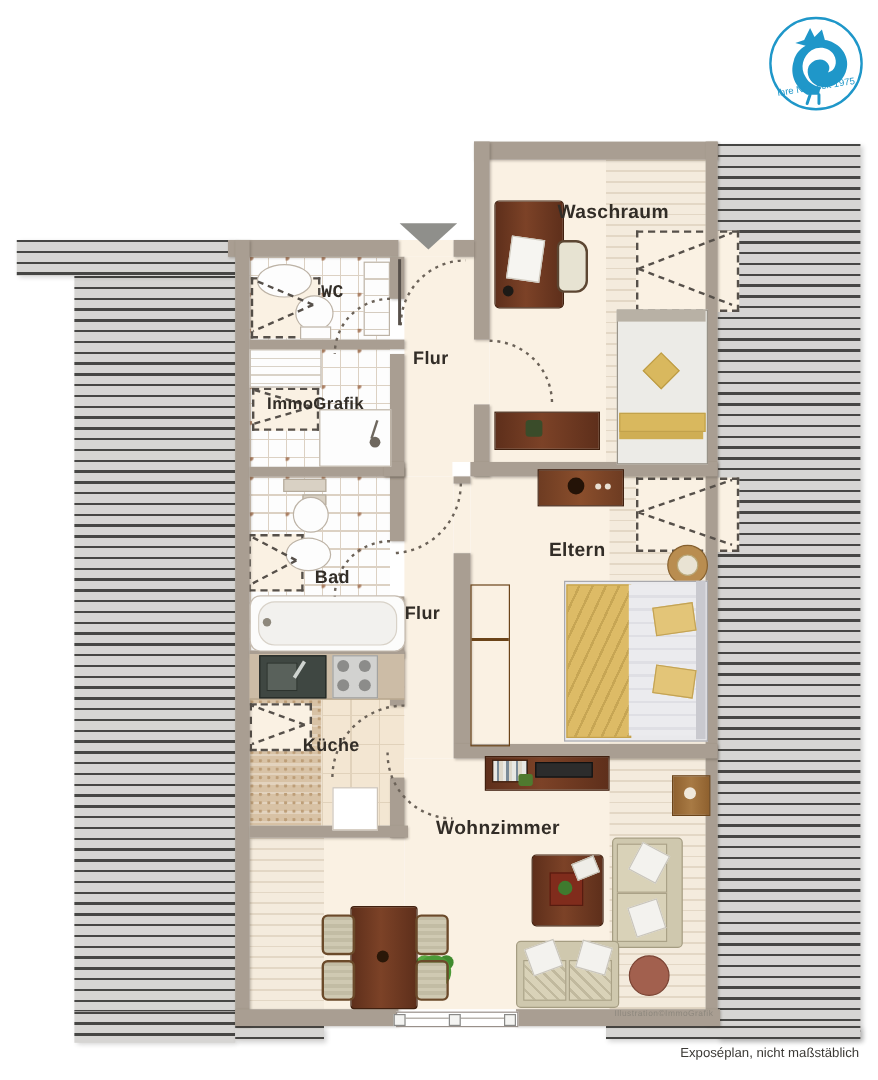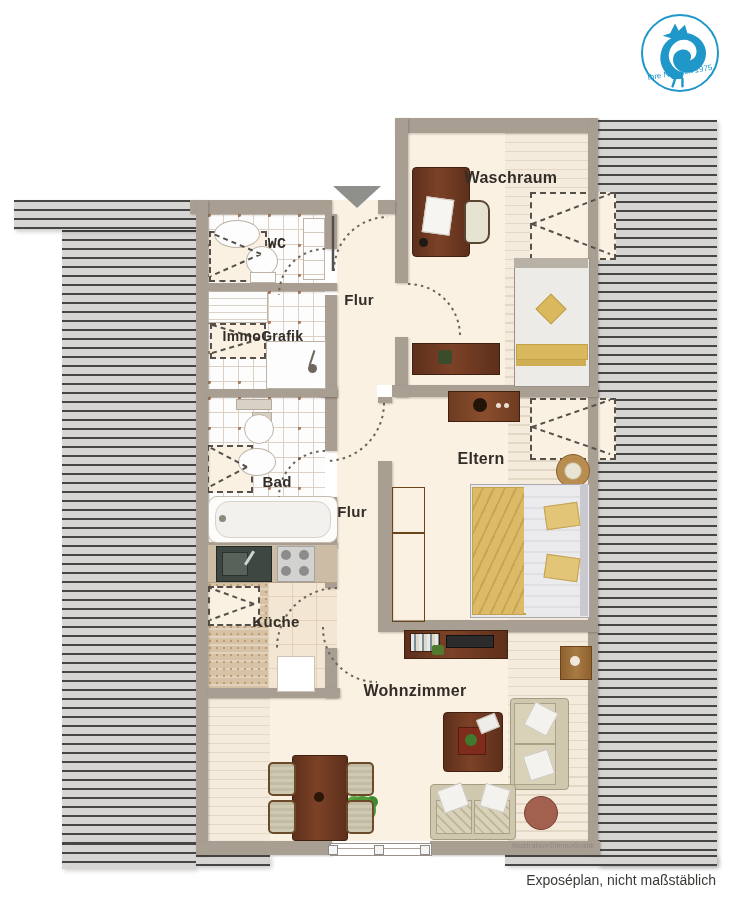--- a/index.html
+++ b/index.html
@@ -32,21 +32,21 @@
   .wall{background:#a99e92;box-shadow:1px 1px 2px rgba(70,60,50,.3);}
   .wood{background:linear-gradient(90deg,#5e2f1b,#7c4227 45%,#5e2f1b);border:1px solid #40200f;}
   .woodm{background:linear-gradient(90deg,#8f612f,#a87a44 50%,#8f612f);border:1px solid #6b4419;}
   .white-fix{background:#fdfdfd;border:1px solid #bdb3a6;}
   .dashed-box{background:#faf1e3;border:2px dashed #56504a;}
   .room-label{position:absolute;transform:translate(-50%,-50%);font-weight:700;color:#322d27;
     letter-spacing:.3px;white-space:nowrap;}
   .pillow{background:#f3f2ee;border:1px solid #c9c5bb;}
   .cushion{background:#d9d2b8;border:1px solid #aaa287;}
   .sofa-base{background:#cfc8ae;border:1px solid #a59d82;}
-  .lbl-foot{position:absolute;font-size:14px;color:#3c3a36;}
+  .lbl-foot{position:absolute;font-size:11px;color:#3c3a36;}
   svg{display:block;}
 </style>
 </head>
 <body>
 
 <div id="stage">
 
   <div class="abs hatch" style="left:598px;top:120px;width:119px;height:746px;"></div>
   <div class="abs hatch" style="left:62px;top:230px;width:134px;height:613px;"></div>
   <div class="abs hatch" style="left:14px;top:200px;width:182px;height:30px;"></div>

